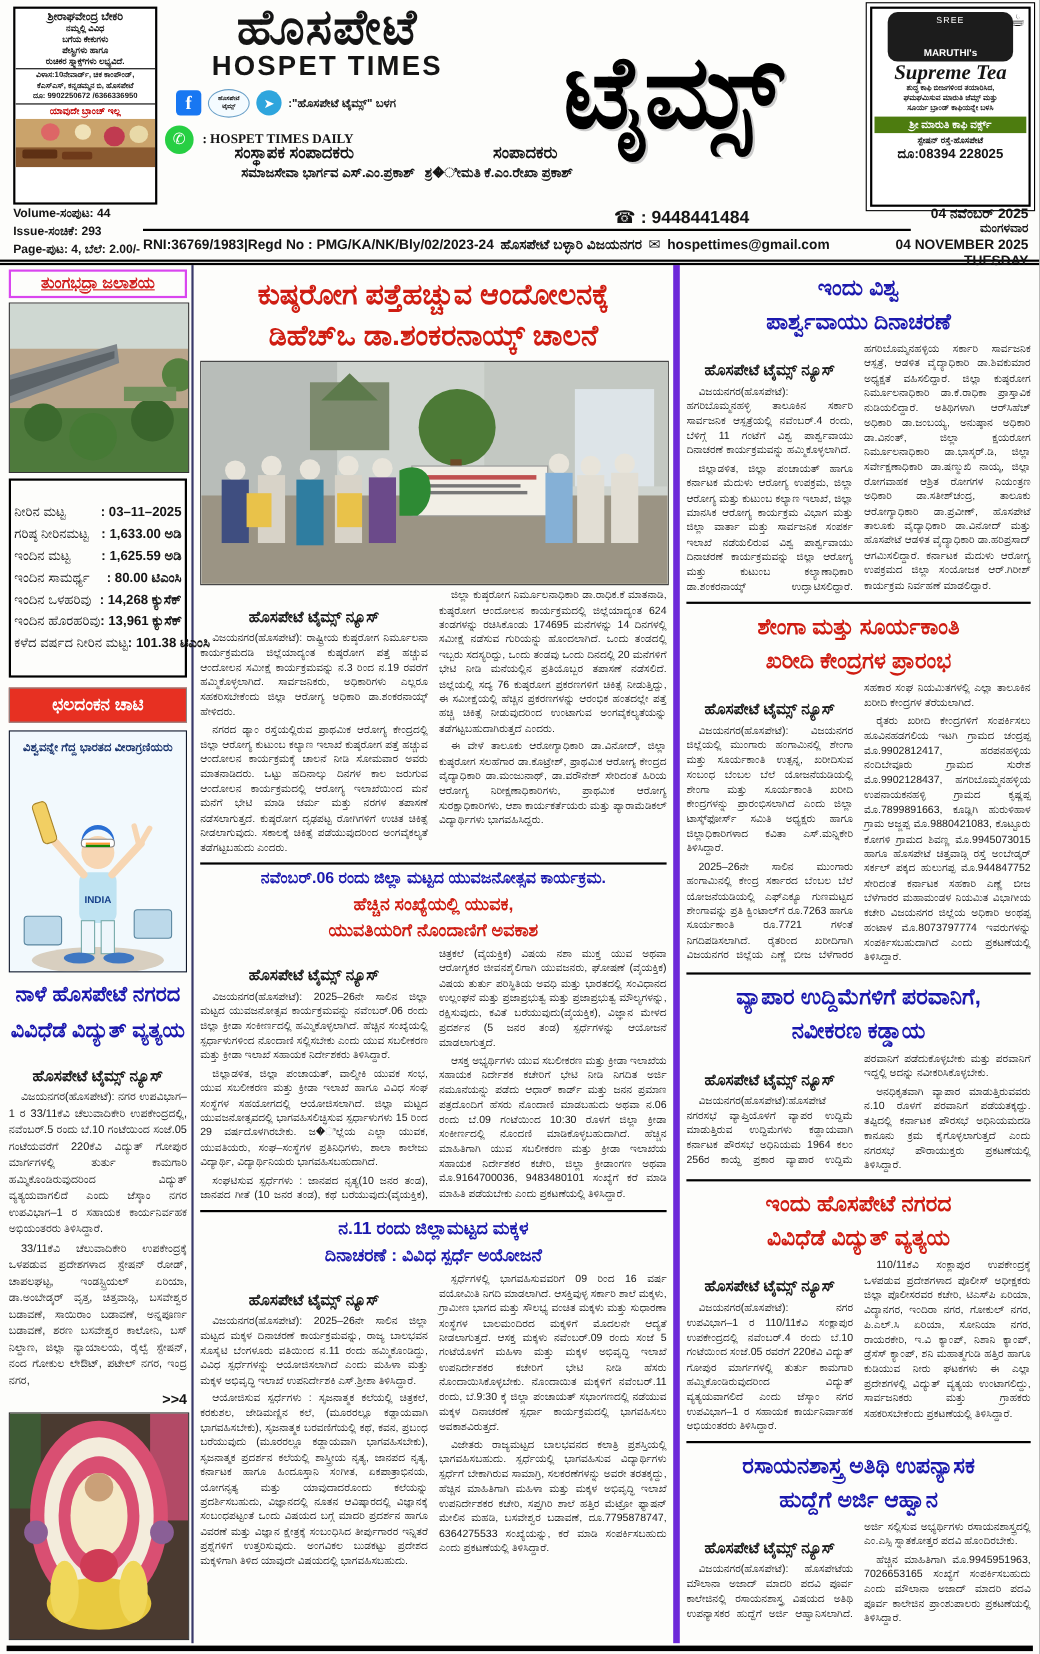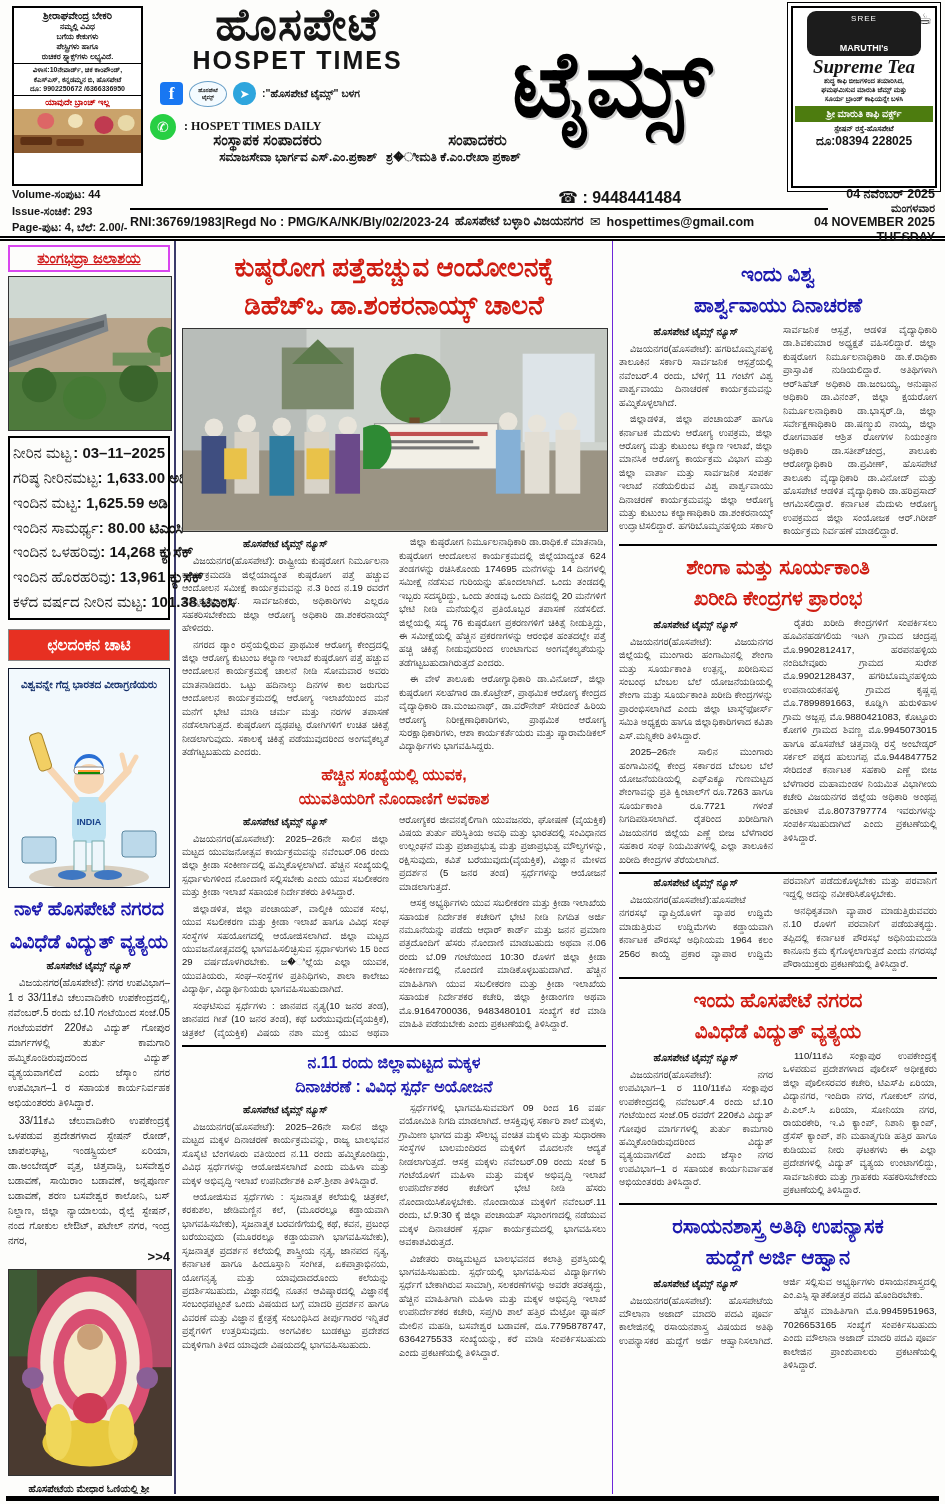--- a/index.html
+++ b/index.html
@@ -54,39 +54,39 @@
   .day-kn{font-size:11px;}
   .date-en{font-size:12.5px;}
   .day-en{font-size:12.5px;}
   .rni-row{position:absolute;left:130px;top:208px;width:698px;border-top:2px solid #000;padding-top:4px;
            display:flex;align-items:center;gap:6px;font-size:12.5px;font-weight:bold;white-space:nowrap;}
   .mail-icon{font-size:13px;}
   
   .columns{display:flex;height:1253px;overflow:hidden;padding:0 4px;}
   .col-left{width:162px;flex:none;border-right:2px solid #3a3a6a;padding:2px 4px 0 4px;}
   .col-mid{width:424px;flex:none;padding:0 6px;}
-  .col-right{flex:1;border-left:1px solid #6d28d9;padding:12px 4px 0 6px;}
+  .col-right{flex:1;border-left:6px solid #6d28d9;padding:0 4px 0 6px;}
   .hl-red{color:#cf1d12;}
   .hl-blue{color:#1b18ae;}
   .headline{font-weight:bold;text-align:center;}
   .lead-hl{font-size:26px;line-height:1.45;margin:8px 0 4px;}
   .sec-hl{font-size:16px;line-height:1.5;margin:4px 0 2px;}
   .right-hl{font-size:20px;line-height:1.55;margin:6px 0 2px;}
   .left-hl{font-size:19px;line-height:1.75;margin:4px 0 0;}
-  .byline{font-weight:bold;text-align:center;font-size:10px;margin:2px 0 3px;}
+  .byline{font-weight:bold;text-align:center;font-size:14px;margin:16px 0 3px;}
   .body2{column-count:2;column-gap:10px;font-size:9.6px;text-align:justify;line-height:1.4;}
   .body1{font-size:10px;text-align:justify;line-height:1.5;}
   p.b{margin:0 0 3px 0;text-indent:11px;}
   .kicker{color:#1b18ae;font-weight:bold;text-align:center;font-size:14.5px;border-top:2px solid #000;
           padding-top:5px;margin-top:6px;}
   .divider{border-top:2px solid #000;margin:6px 0 0;}
   .res-box{border:2px solid #d946ef;padding:3px 2px;margin-top:2px;}
   .res-title{color:#d01c1c;font-weight:bold;font-size:14.5px;text-align:center;text-decoration:underline;}
   .photo-frame{border:1px solid #333;display:block;width:100%;margin-top:4px;}
-  .res-table{border:2px solid #000;margin-top:5px;padding:3px 3px;font-size:15px;}
+  .res-table{border:2px solid #000;margin-top:5px;padding:19px 3px;font-size:12px;}
   .trow{display:flex;justify-content:space-between;line-height:1.65;}
   .trow .tl{white-space:nowrap;}
   .trow .tv{font-weight:bold;white-space:nowrap;}
   .cartoon-banner{background:#e73022;color:#fff;font-weight:bold;text-align:center;font-size:15.5px;
                   padding:6px 0;border:1px solid #888;margin:9px 0 7px;}
   .cartoon-box{border:1px solid #0f172a;background:#f2f9fd;position:relative;height:218px;overflow:hidden;}
   .cartoon-caption{position:absolute;top:8px;left:0;right:0;text-align:center;font-size:10.5px;font-weight:bold;
                    color:#15306b;line-height:1.4;padding:0 8px;}
   .cont-mark{text-align:right;font-weight:bold;font-size:13px;line-height:0.9;}
   .deity-caption{font-size:9.8px;font-weight:bold;text-align:center;line-height:1.55;margin-top:5px;}
@@ -342,20 +342,21 @@
         <rect x="120" y="116" width="22" height="30" fill="#e9c24a"></rect>
       </svg>
       <div class="body2">
         <div class="byline">ಹೊಸಪೇಟೆ ಟೈಮ್ಸ್ ನ್ಯೂಸ್</div>
         <p class="b">ವಿಜಯನಗರ(ಹೊಸಪೇಟೆ): ರಾಷ್ಟ್ರೀಯ ಕುಷ್ಠರೋಗ ನಿರ್ಮೂಲನಾ ಕಾರ್ಯಕ್ರಮದಡಿ ಜಿಲ್ಲೆಯಾದ್ಯಂತ ಕುಷ್ಠರೋಗ ಪತ್ತೆ ಹಚ್ಚುವ ಆಂದೋಲನ ಸಮೀಕ್ಷೆ ಕಾರ್ಯಕ್ರಮವನ್ನು ನ.3 ರಿಂದ ನ.19 ರವರೆಗೆ ಹಮ್ಮಿಕೊಳ್ಳಲಾಗಿದೆ. ಸಾರ್ವಜನಿಕರು, ಅಧಿಕಾರಿಗಳು ಎಲ್ಲರೂ ಸಹಕರಿಸಬೇಕೆಂದು ಜಿಲ್ಲಾ ಆರೋಗ್ಯ ಅಧಿಕಾರಿ ಡಾ.ಶಂಕರನಾಯ್ಕ್ ಹೇಳಿದರು.</p>
         <p class="b">ನಗರದ ಡ್ಯಾಂ ರಸ್ತೆಯಲ್ಲಿರುವ ಪ್ರಾಥಮಿಕ ಆರೋಗ್ಯ ಕೇಂದ್ರದಲ್ಲಿ ಜಿಲ್ಲಾ ಆರೋಗ್ಯ ಕುಟುಂಬ ಕಲ್ಯಾಣ ಇಲಾಖೆ ಕುಷ್ಠರೋಗ ಪತ್ತೆ ಹಚ್ಚುವ ಆಂದೋಲನ ಕಾರ್ಯಕ್ರಮಕ್ಕೆ ಚಾಲನೆ ನೀಡಿ ಸೋಮವಾರ ಅವರು ಮಾತನಾಡಿದರು. ಒಟ್ಟು ಹದಿನಾಲ್ಕು ದಿನಗಳ ಕಾಲ ಜರುಗುವ ಆಂದೋಲನ ಕಾರ್ಯಕ್ರಮದಲ್ಲಿ ಆರೋಗ್ಯ ಇಲಾಖೆಯಿಂದ ಮನೆ ಮನೆಗೆ ಭೇಟಿ ಮಾಡಿ ಚರ್ಮ ಮತ್ತು ನರಗಳ ತಪಾಸಣೆ ನಡೆಸಲಾಗುತ್ತದೆ. ಕುಷ್ಠರೋಗ ದೃಢಪಟ್ಟ ರೋಗಿಗಳಿಗೆ ಉಚಿತ ಚಿಕಿತ್ಸೆ ನೀಡಲಾಗುವುದು. ಸಕಾಲಕ್ಕೆ ಚಿಕಿತ್ಸೆ ಪಡೆಯುವುದರಿಂದ ಅಂಗವೈಕಲ್ಯತೆ ತಡೆಗಟ್ಟಬಹುದು ಎಂದರು.</p>
         <p class="b">ಜಿಲ್ಲಾ ಕುಷ್ಠರೋಗ ನಿರ್ಮೂಲನಾಧಿಕಾರಿ ಡಾ.ರಾಧಿಕ.ಕೆ ಮಾತನಾಡಿ, ಕುಷ್ಠರೋಗ ಆಂದೋಲನ ಕಾರ್ಯಕ್ರಮದಲ್ಲಿ ಜಿಲ್ಲೆಯಾದ್ಯಂತ 624 ತಂಡಗಳನ್ನು ರಚಿಸಿಕೊಂಡು 174695 ಮನೆಗಳನ್ನು 14 ದಿನಗಳಲ್ಲಿ ಸಮೀಕ್ಷೆ ನಡೆಸುವ ಗುರಿಯನ್ನು ಹೊಂದಲಾಗಿದೆ. ಒಂದು ತಂಡದಲ್ಲಿ ಇಬ್ಬರು ಸದಸ್ಯರಿದ್ದು, ಒಂದು ತಂಡವು ಒಂದು ದಿನದಲ್ಲಿ 20 ಮನೆಗಳಿಗೆ ಭೇಟಿ ನೀಡಿ ಮನೆಯಲ್ಲಿನ ಪ್ರತಿಯೊಬ್ಬರ ತಪಾಸಣೆ ನಡೆಸಲಿದೆ. ಜಿಲ್ಲೆಯಲ್ಲಿ ಸದ್ಯ 76 ಕುಷ್ಠರೋಗ ಪ್ರಕರಣಗಳಿಗೆ ಚಿಕಿತ್ಸೆ ನೀಡುತ್ತಿದ್ದು, ಈ ಸಮೀಕ್ಷೆಯಲ್ಲಿ ಹೆಚ್ಚಿನ ಪ್ರಕರಣಗಳನ್ನು ಆರಂಭಿಕ ಹಂತದಲ್ಲೇ ಪತ್ತೆ ಹಚ್ಚಿ ಚಿಕಿತ್ಸೆ ನೀಡುವುದರಿಂದ ಉಂಟಾಗುವ ಅಂಗವೈಕಲ್ಯತೆಯನ್ನು ತಡೆಗಟ್ಟಬಹುದಾಗಿರುತ್ತದೆ ಎಂದರು.</p>
         <p class="b">ಈ ವೇಳೆ ತಾಲೂಕು ಆರೋಗ್ಯಾಧಿಕಾರಿ ಡಾ.ವಿನೋದ್, ಜಿಲ್ಲಾ ಕುಷ್ಠರೋಗ ಸಲಹೆಗಾರ ಡಾ.ಕೊಟ್ರೇಶ್, ಪ್ರಾಥಮಿಕ ಆರೋಗ್ಯ ಕೇಂದ್ರದ ವೈದ್ಯಾಧಿಕಾರಿ ಡಾ.ಮಂಜುನಾಥ್, ಡಾ.ವರೌನೇಶ್ ಸೇರಿದಂತೆ ಹಿರಿಯ ಆರೋಗ್ಯ ನಿರೀಕ್ಷಣಾಧಿಕಾರಿಗಳು, ಪ್ರಾಥಮಿಕ ಆರೋಗ್ಯ ಸುರಕ್ಷಾಧಿಕಾರಿಗಳು, ಆಶಾ ಕಾರ್ಯಕರ್ತೆಯರು ಮತ್ತು ಪ್ಯಾರಾಮೆಡಿಕಲ್ ವಿದ್ಯಾರ್ಥಿಗಳು ಭಾಗವಹಿಸಿದ್ದರು.</p>
       </div>
 
+      <div class="kicker">ನವೆಂಬರ್.06 ರಂದು ಜಿಲ್ಲಾ ಮಟ್ಟದ ಯುವಜನೋತ್ಸವ ಕಾರ್ಯಕ್ರಮ.</div>
       <h2 class="headline sec-hl hl-red">
         <span>ಹೆಚ್ಚಿನ ಸಂಖ್ಯೆಯಲ್ಲಿ ಯುವಕ,</span><br>
         <span>ಯುವತಿಯರಿಗೆ ನೊಂದಾಣಿಗೆ ಅವಕಾಶ</span>
       </h2>
       <div class="body2">
         <div class="byline">ಹೊಸಪೇಟೆ ಟೈಮ್ಸ್ ನ್ಯೂಸ್</div>
         <p class="b">ವಿಜಯನಗರ(ಹೊಸಪೇಟೆ): 2025–26ನೇ ಸಾಲಿನ ಜಿಲ್ಲಾ ಮಟ್ಟದ ಯುವಜನೋತ್ಸವ ಕಾರ್ಯಕ್ರಮವನ್ನು ನವೆಂಬರ್.06 ರಂದು ಜಿಲ್ಲಾ ಕ್ರೀಡಾ ಸಂಕೀರ್ಣದಲ್ಲಿ ಹಮ್ಮಿಕೊಳ್ಳಲಾಗಿದೆ. ಹೆಚ್ಚಿನ ಸಂಖ್ಯೆಯಲ್ಲಿ ಸ್ಪರ್ಧಾಳುಗಳಿಂದ ನೊಂದಾಣಿ ಸಲ್ಲಿಸಬೇಕು ಎಂದು ಯುವ ಸಬಲೀಕರಣ ಮತ್ತು ಕ್ರೀಡಾ ಇಲಾಖೆ ಸಹಾಯಕ ನಿರ್ದೇಶಕರು ತಿಳಿಸಿದ್ದಾರೆ.</p>
         <p class="b">ಜಿಲ್ಲಾಡಳಿತ, ಜಿಲ್ಲಾ ಪಂಚಾಯತ್, ವಾಲ್ಮೀಕಿ ಯುವಕ ಸಂಭ, ಯುವ ಸಬಲೀಕರಣ ಮತ್ತು ಕ್ರೀಡಾ ಇಲಾಖೆ ಹಾಗೂ ವಿವಿಧ ಸಂಘ ಸಂಸ್ಥೆಗಳ ಸಹಯೋಗದಲ್ಲಿ ಆಯೋಜಿಸಲಾಗಿದೆ. ಜಿಲ್ಲಾ ಮಟ್ಟದ ಯುವಜನೋತ್ಸವದಲ್ಲಿ ಭಾಗವಹಿಸಲಿಚ್ಛಿಸುವ ಸ್ಪರ್ಧಾಳುಗಳು 15 ರಿಂದ 29 ವರ್ಷದೊಳಗಿರಬೇಕು. ಜ�ಿಲ್ಲೆಯ ಎಲ್ಲಾ ಯುವಕ, ಯುವತಿಯರು, ಸಂಘ–ಸಂಸ್ಥೆಗಳ ಪ್ರತಿನಿಧಿಗಳು, ಶಾಲಾ ಕಾಲೇಜು ವಿದ್ಯಾರ್ಥಿ, ವಿದ್ಯಾರ್ಥಿನಿಯರು ಭಾಗವಹಿಸಬಹುದಾಗಿದೆ.</p>
         <p class="b">ಸಂಘಟಿಸುವ ಸ್ಪರ್ಧೆಗಳು : ಜಾನಪದ ನೃತ್ಯ(10 ಜನರ ತಂಡ), ಜಾನಪದ ಗೀತೆ (10 ಜನರ ತಂಡ), ಕಥೆ ಬರೆಯುವುದು(ವೈಯಕ್ತಿಕ), ಚಿತ್ರಕಲೆ (ವೈಯಕ್ತಿಕ) ವಿಷಯ ನಶಾ ಮುಕ್ತ ಯುವ ಅಥವಾ ಆರೋಗ್ಯಕರ ಜೀವನಶೈಲಿಗಾಗಿ ಯುವಜನರು, ಘೋಷಣೆ (ವೈಯಕ್ತಿಕ) ವಿಷಯ ತುರ್ತು ಪರಿಸ್ಥಿತಿಯ ಅವಧಿ ಮತ್ತು ಭಾರತದಲ್ಲಿ ಸಂವಿಧಾನದ ಉಲ್ಲಂಘನೆ ಮತ್ತು ಪ್ರಜಾಪ್ರಭುತ್ವ ಮತ್ತು ಪ್ರಜಾಪ್ರಭುತ್ವ ಮೌಲ್ಯಗಳನ್ನು, ರಕ್ಷಿಸುವುದು, ಕವಿತೆ ಬರೆಯುವುದು(ವೈಯಕ್ತಿಕ), ವಿಜ್ಞಾನ ಮೇಳದ ಪ್ರದರ್ಶನ (5 ಜನರ ತಂಡ) ಸ್ಪರ್ಧೆಗಳನ್ನು ಆಯೋಜನೆ ಮಾಡಲಾಗುತ್ತದೆ.</p>
         <p class="b">ಆಸಕ್ತ ಅಭ್ಯರ್ಥಿಗಳು ಯುವ ಸಬಲೀಕರಣ ಮತ್ತು ಕ್ರೀಡಾ ಇಲಾಖೆಯ ಸಹಾಯಕ ನಿರ್ದೇಶಕ ಕಚೇರಿಗೆ ಭೇಟಿ ನೀಡಿ ನಿಗದಿತ ಅರ್ಜಿ ನಮೂನೆಯನ್ನು ಪಡೆದು ಆಧಾರ್ ಕಾರ್ಡ್ ಮತ್ತು ಜನನ ಪ್ರಮಾಣ ಪತ್ರದೊಂದಿಗೆ ಹೆಸರು ನೊಂದಾಣಿ ಮಾಡಬಹುದು ಅಥವಾ ನ.06 ರಂದು ಬೆ.09 ಗಂಟೆಯಿಂದ 10:30 ರೊಳಗೆ ಜಿಲ್ಲಾ ಕ್ರೀಡಾ ಸಂಕೀರ್ಣದಲ್ಲಿ ನೊಂದಣಿ ಮಾಡಿಕೊಳ್ಳಬಹುದಾಗಿದೆ. ಹೆಚ್ಚಿನ ಮಾಹಿತಿಗಾಗಿ ಯುವ ಸಬಲೀಕರಣ ಮತ್ತು ಕ್ರೀಡಾ ಇಲಾಖೆಯ ಸಹಾಯಕ ನಿರ್ದೇಶಕರ ಕಚೇರಿ, ಜಿಲ್ಲಾ ಕ್ರೀಡಾಂಗಣ ಅಥವಾ ಮೊ.9164700036, 9483480101 ಸಂಖ್ಯೆಗೆ ಕರೆ ಮಾಡಿ ಮಾಹಿತಿ ಪಡೆಯಬೇಕು ಎಂದು ಪ್ರಕಟಣೆಯಲ್ಲಿ ತಿಳಿಸಿದ್ದಾರೆ.</p>
@@ -392,20 +393,24 @@
         <span>ಖರೀದಿ ಕೇಂದ್ರಗಳ ಪ್ರಾರಂಭ</span>
       </h2>
       <div class="body2">
         <div class="byline">ಹೊಸಪೇಟೆ ಟೈಮ್ಸ್ ನ್ಯೂಸ್</div>
         <p class="b">ವಿಜಯನಗರ(ಹೊಸಪೇಟೆ): ವಿಜಯನಗರ ಜಿಲ್ಲೆಯಲ್ಲಿ ಮುಂಗಾರು ಹಂಗಾಮಿನಲ್ಲಿ ಶೇಂಗಾ ಮತ್ತು ಸೂರ್ಯಕಾಂತಿ ಉತ್ಪನ್ನ, ಖರೀದಿಸುವ ಸಂಬಂಧ ಬೆಂಬಲ ಬೆಲೆ ಯೋಜನೆಯಡಿಯಲ್ಲಿ ಶೇಂಗಾ ಮತ್ತು ಸೂರ್ಯಕಾಂತಿ ಖರೀದಿ ಕೇಂದ್ರಗಳನ್ನು ಪ್ರಾರಂಭಿಸಲಾಗಿದೆ ಎಂದು ಜಿಲ್ಲಾ ಟಾಸ್ಕ್‌ಫೋರ್ಸ್ ಸಮಿತಿ ಅಧ್ಯಕ್ಷರು ಹಾಗೂ ಜಿಲ್ಲಾಧಿಕಾರಿಗಳಾದ ಕವಿತಾ ಎಸ್.ಮನ್ನಿಕೇರಿ ತಿಳಿಸಿದ್ದಾರೆ.</p>
         <p class="b">2025–26ನೇ ಸಾಲಿನ ಮುಂಗಾರು ಹಂಗಾಮಿನಲ್ಲಿ ಕೇಂದ್ರ ಸರ್ಕಾರದ ಬೆಂಬಲ ಬೆಲೆ ಯೋಜನೆಯಡಿಯಲ್ಲಿ ಎಫ್‌ಎಕ್ಯೂ ಗುಣಮಟ್ಟದ ಶೇಂಗಾವನ್ನು ಪ್ರತಿ ಕ್ವಿಂಟಾಲ್‌ಗೆ ರೂ.7263 ಹಾಗೂ ಸೂರ್ಯಕಾಂತಿ ರೂ.7721 ಗಳಂತೆ ನಿಗದಿಪಡಿಸಲಾಗಿದೆ. ರೈತರಿಂದ ಖರೀದಿಗಾಗಿ ವಿಜಯನಗರ ಜಿಲ್ಲೆಯ ಎಣ್ಣೆ ಬೀಜ ಬೆಳೆಗಾರರ ಸಹಕಾರ ಸಂಘ ನಿಯಮಿತಗಳಲ್ಲಿ ಎಲ್ಲಾ ತಾಲೂಕಿನ ಖರೀದಿ ಕೇಂದ್ರಗಳ ತೆರೆಯಲಾಗಿದೆ.</p>
         <p class="b">ರೈತರು ಖರೀದಿ ಕೇಂದ್ರಗಳಿಗೆ ಸಂಪರ್ಕಿಸಲು ಹೂವಿನಹಡಗಲಿಯ ಇಟಗಿ ಗ್ರಾಮದ ಚಂದ್ರಪ್ಪ ಮೊ.9902812417, ಹರಪನಹಳ್ಳಿಯ ನಂದಿಬೇವೂರು ಗ್ರಾಮದ ಸುರೇಶ ಮೊ.9902128437, ಹಗರಿಬೊಮ್ಮನಹಳ್ಳಿಯ ಉಪನಾಯಕನಹಳ್ಳಿ ಗ್ರಾಮದ ಕೃಷ್ಣಪ್ಪ ಮೊ.7899891663, ಕೂಡ್ಲಿಗಿ ಹುರುಳಿಹಾಳ ಗ್ರಾಮ ಅಜ್ಜಪ್ಪ ಮೊ.9880421083, ಕೊಟ್ಟೂರು ಕೋಗಳಿ ಗ್ರಾಮದ ಶಿವಣ್ಣ ಮೊ.9945073015 ಹಾಗೂ ಹೊಸಪೇಟೆ ಚಿತ್ತವಾಡ್ಗಿ ರಸ್ತೆ ಅಂಬೇಡ್ಕರ್ ಸರ್ಕಲ್ ಪಕ್ಕದ ಹುಲುಗಪ್ಪ ಮೊ.944847752 ಸೇರಿದಂತೆ ಕರ್ನಾಟಕ ಸಹಕಾರಿ ಎಣ್ಣೆ ಬೀಜ ಬೆಳೆಗಾರರ ಮಹಾಮಂಡಳ ನಿಯಮಿತ ವಿಭಾಗೀಯ ಕಚೇರಿ ವಿಜಯನಗರ ಜಿಲ್ಲೆಯ ಅಧಿಕಾರಿ ಅಂಥಪ್ಪ ಹಂಟಾಳ ಮೊ.8073797774 ಇವರುಗಳನ್ನು ಸಂಪರ್ಕಿಸಬಹುದಾಗಿದೆ ಎಂದು ಪ್ರಕಟಣೆಯಲ್ಲಿ ತಿಳಿಸಿದ್ದಾರೆ.</p>
       </div>
 
       <div class="divider"></div>
+      <h2 class="headline right-hl hl-blue">
+        <span>ವ್ಯಾಪಾರ ಉದ್ದಿಮೆಗಳಿಗೆ ಪರವಾನಿಗೆ,</span><br>
+        <span>ನವೀಕರಣ ಕಡ್ಡಾಯ</span>
+      </h2>
       <div class="body2">
         <div class="byline">ಹೊಸಪೇಟೆ ಟೈಮ್ಸ್ ನ್ಯೂಸ್</div>
         <p class="b">ವಿಜಯನಗರ(ಹೊಸಪೇಟೆ):ಹೊಸಪೇಟೆ ನಗರಸಭೆ ವ್ಯಾಪ್ತಿಯೊಳಗೆ ವ್ಯಾಪರ ಉದ್ದಿಮೆ ಮಾಡುತ್ತಿರುವ ಉದ್ದಿಮೆಗಳು ಕಡ್ಡಾಯವಾಗಿ ಕರ್ನಾಟಕ ಪೌರಸಭೆ ಅಧಿನಿಯಮ 1964 ಕಲಂ 256ರ ಕಾಯ್ದೆ ಪ್ರಕಾರ ವ್ಯಾಪಾರ ಉದ್ದಿಮೆ ಪರವಾನಿಗೆ ಪಡೆದುಕೊಳ್ಳಬೇಕು ಮತ್ತು ಪರವಾನಿಗೆ ಇದ್ದಲ್ಲಿ ಅದನ್ನು ನವೀಕರಿಸಿಕೊಳ್ಳಬೇಕು.</p>
         <p class="b">ಅನಧಿಕೃತವಾಗಿ ವ್ಯಾಪಾರ ಮಾಡುತ್ತಿರುವವರು ನ.10 ರೊಳಗೆ ಪರವಾನಿಗೆ ಪಡೆಯತಕ್ಕದ್ದು. ತಪ್ಪಿದಲ್ಲಿ ಕರ್ನಾಟಕ ಪೌರಸಭೆ ಅಧಿನಿಯಮದಡಿ ಕಾನೂನು ಕ್ರಮ ಕೈಗೊಳ್ಳಲಾಗುತ್ತದೆ ಎಂದು ನಗರಸಭೆ ಪೌರಾಯುಕ್ತರು ಪ್ರಕಟಣೆಯಲ್ಲಿ ತಿಳಿಸಿದ್ದಾರೆ.</p>
       </div>
 
       <div class="divider"></div>
       <h2 class="headline right-hl hl-red">
         <span>ಇಂದು ಹೊಸಪೇಟೆ ನಗರದ</span><br>
         <span>ವಿವಿಧೆಡೆ ವಿದ್ಯುತ್ ವ್ಯತ್ಯಯ</span>

